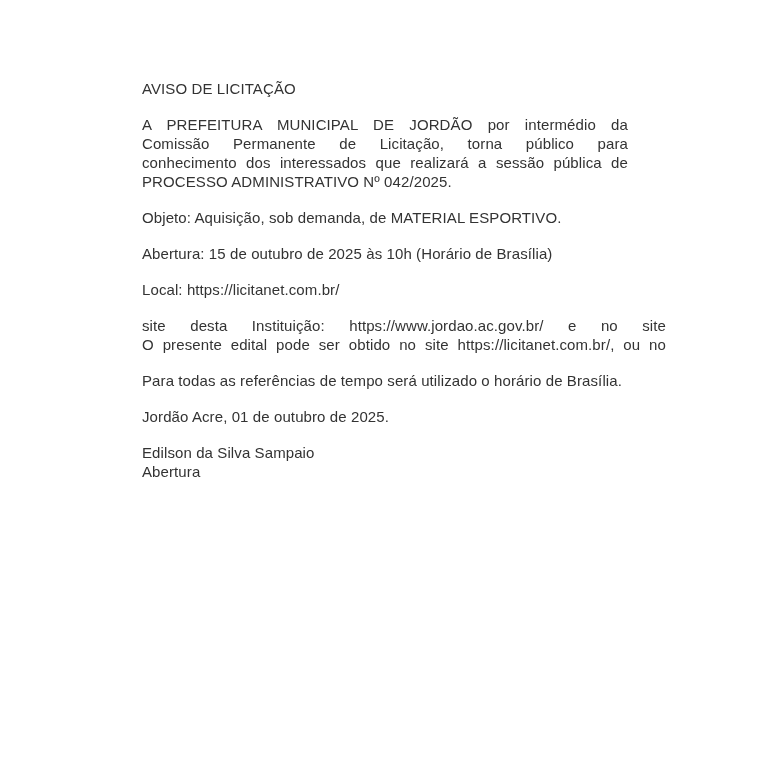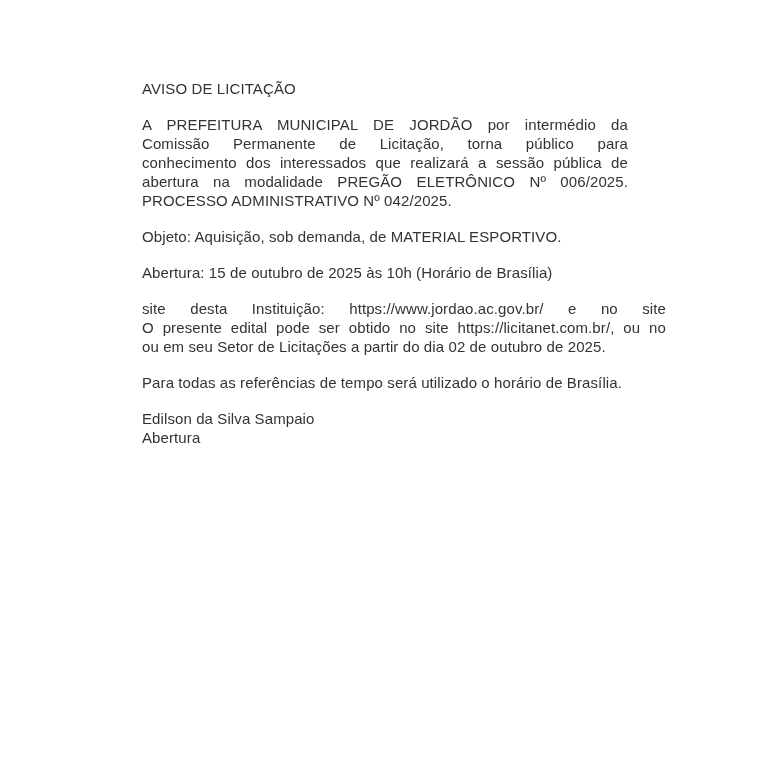--- a/index.html
+++ b/index.html
@@ -56,43 +56,47 @@
   <div class="content">
 
     <div class="block">
       <div class="line">AVISO DE LICITAÇÃO</div>
     </div>
 
     <div class="block indent-right">
       <div class="line just">A PREFEITURA MUNICIPAL DE JORDÃO por intermédio da</div>
       <div class="line just">Comissão Permanente de Licitação, torna público para</div>
       <div class="line just">conhecimento dos interessados que realizará a sessão pública de</div>
-      <div class="line just">abertura na modalidade PREGÃO ELETRÔNICO Nº 006/2025.</div>
       <div class="line">PROCESSO ADMINISTRATIVO Nº 042/2025.</div>
     </div>
 
     <div class="block">
       <div class="line">Objeto: Aquisição, sob demanda, de MATERIAL ESPORTIVO.</div>
     </div>
 
     <div class="block">
       <div class="line">Abertura: 15 de outubro de 2025 às 10h (Horário de Brasília)</div>
     </div>
 
+    <div class="block">
+      <div class="line">Local: https://licitanet.com.br/</div>
+    </div>
 
     <div class="block">
       <div class="line just">site desta Instituição: https://www.jordao.ac.gov.br/ e no site</div>
       <div class="line just">O presente edital pode ser obtido no site https://licitanet.com.br/, ou no</div>
-      <div class="line">ou em seu Setor de Licitações a partir do dia 02 de outubro de 2025.</div>
     </div>
 
     <div class="block">
       <div class="line">Para todas as referências de tempo será utilizado o horário de Brasília.</div>
     </div>
 
+    <div class="block">
+      <div class="line">Jordão Acre, 01 de outubro de 2025.</div>
+    </div>
 
     <div class="block">
       <div class="line">Edilson da Silva Sampaio</div>
       <div class="line">Abertura</div>
     </div>
 
   </div>
 </div>
 
 </body></html>

